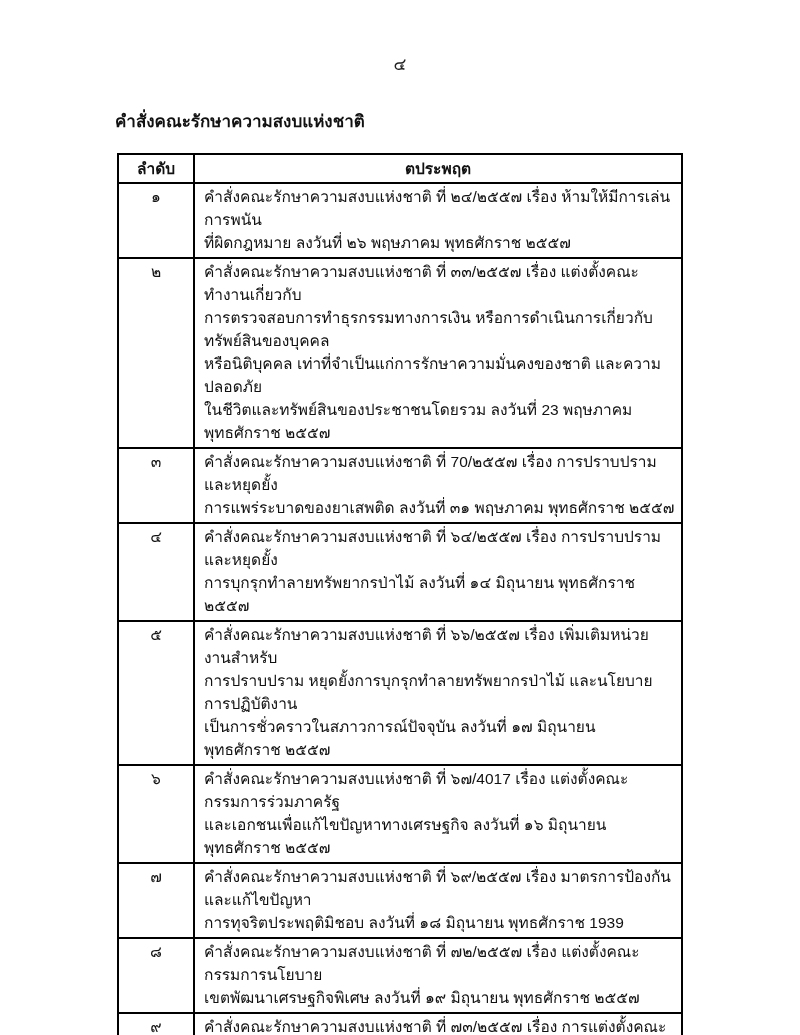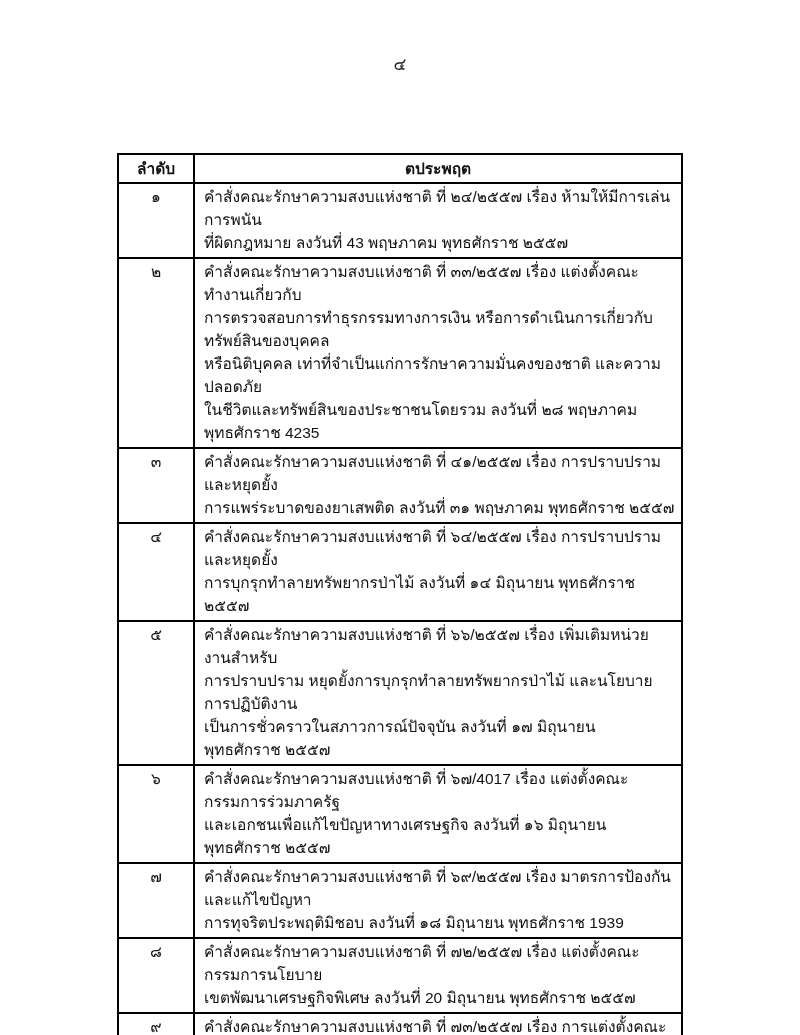--- a/index.html
+++ b/index.html
@@ -65,46 +65,47 @@
     white-space: pre-line;
   }
 </style>
 </head>
 <body>
 
 <div class="page">
 
   <div class="page-number">๔</div>
 
+  <div class="doc-title">คำสั่งคณะรักษาความสงบแห่งชาติ</div>
 
   <table class="orders">
     <thead>
       <tr>
         <th class="col-index">ลำดับ</th>
         <th class="col-item">ตประพฤต</th>
       </tr>
     </thead>
     <tbody id="rows">
     <tr>
       <td class="cell-index">๑</td>
       <td class="cell-item">คำสั่งคณะรักษาความสงบแห่งชาติ ที่ ๒๔/๒๕๕๗ เรื่อง ห้ามให้มีการเล่นการพนัน
-ที่ผิดกฎหมาย ลงวันที่ 43 พฤษภาคม พุทธศักราช ๒๕๕๗</td>
+ที่ผิดกฎหมาย ลงวันที่ ๒๖ พฤษภาคม พุทธศักราช ๒๕๕๗</td>
     </tr>
 
     <tr>
       <td class="cell-index">๒</td>
       <td class="cell-item">คำสั่งคณะรักษาความสงบแห่งชาติ ที่ ๓๓/๒๕๕๗ เรื่อง แต่งตั้งคณะทำงานเกี่ยวกับ
 การตรวจสอบการทำธุรกรรมทางการเงิน หรือการดำเนินการเกี่ยวกับทรัพย์สินของบุคคล
 หรือนิติบุคคล เท่าที่จำเป็นแก่การรักษาความมั่นคงของชาติ และความปลอดภัย
-ในชีวิตและทรัพย์สินของประชาชนโดยรวม ลงวันที่ ๒๘ พฤษภาคม พุทธศักราช 4235</td>
+ในชีวิตและทรัพย์สินของประชาชนโดยรวม ลงวันที่ 23 พฤษภาคม พุทธศักราช ๒๕๕๗</td>
     </tr>
 
     <tr>
       <td class="cell-index">๓</td>
-      <td class="cell-item">คำสั่งคณะรักษาความสงบแห่งชาติ ที่ ๔๑/๒๕๕๗ เรื่อง การปราบปรามและหยุดยั้ง
+      <td class="cell-item">คำสั่งคณะรักษาความสงบแห่งชาติ ที่ 70/๒๕๕๗ เรื่อง การปราบปรามและหยุดยั้ง
 การแพร่ระบาดของยาเสพติด ลงวันที่ ๓๑ พฤษภาคม พุทธศักราช ๒๕๕๗</td>
     </tr>
 
     <tr>
       <td class="cell-index">๔</td>
       <td class="cell-item">คำสั่งคณะรักษาความสงบแห่งชาติ ที่ ๖๔/๒๕๕๗ เรื่อง การปราบปรามและหยุดยั้ง
 การบุกรุกทำลายทรัพยากรป่าไม้ ลงวันที่ ๑๔ มิถุนายน พุทธศักราช ๒๕๕๗</td>
     </tr>
 
     <tr>
@@ -122,21 +123,21 @@
 
     <tr>
       <td class="cell-index">๗</td>
       <td class="cell-item">คำสั่งคณะรักษาความสงบแห่งชาติ ที่ ๖๙/๒๕๕๗ เรื่อง มาตรการป้องกันและแก้ไขปัญหา
 การทุจริตประพฤติมิชอบ ลงวันที่ ๑๘ มิถุนายน พุทธศักราช 1939</td>
     </tr>
 
     <tr>
       <td class="cell-index">๘</td>
       <td class="cell-item">คำสั่งคณะรักษาความสงบแห่งชาติ ที่ ๗๒/๒๕๕๗ เรื่อง แต่งตั้งคณะกรรมการนโยบาย
-เขตพัฒนาเศรษฐกิจพิเศษ ลงวันที่ 20 มิถุนายน พุทธศักราช ๒๕๕๗</td>
+เขตพัฒนาเศรษฐกิจพิเศษ ลงวันที่ ๑๙ มิถุนายน พุทธศักราช ๒๕๕๗</td>
     </tr>
 
     <tr>
       <td class="cell-index">๙</td>
       <td class="cell-item">คำสั่งคณะรักษาความสงบแห่งชาติ ที่ ๗๓/๒๕๕๗ เรื่อง การแต่งตั้งคณะกรรมการนโยบาย
 การจัดการปัญหาแรงงานต่างด้าวและการค้ามนุษย์ ลงวันที่ ๒๕ มิถุนายน พุทธศักราช
 ๒๕๕๗</td>
     </tr>
 
   </tbody>

